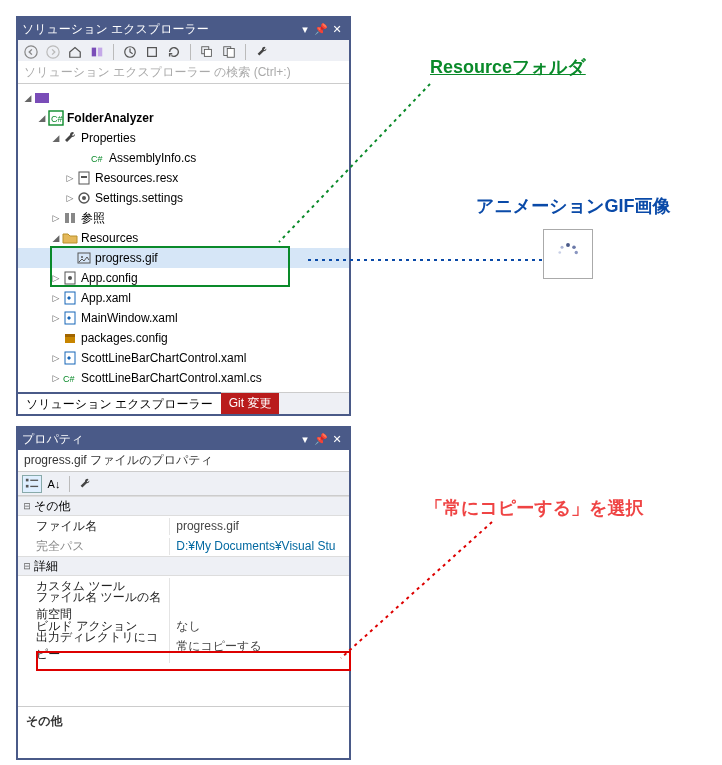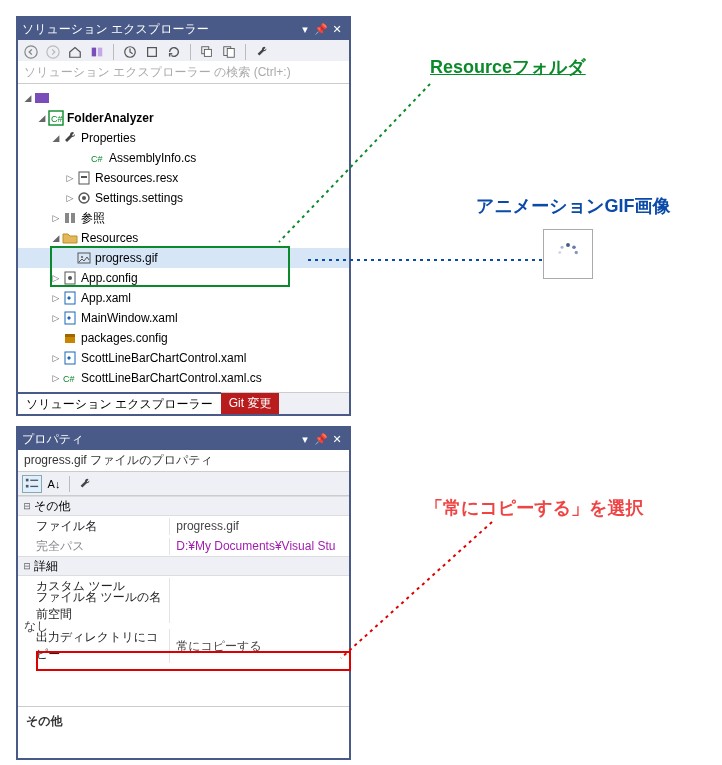--- a/index.html
+++ b/index.html
@@ -42,21 +42,21 @@
   .prop-head { height: 22px; border-bottom: 1px solid #ccc; padding: 0 6px; display: flex; align-items: center; font-size: 12px; color: #333; }
   .prop-toolbar { height: 24px; border-bottom: 1px solid #ccc; display: flex; align-items: center; gap: 2px; background: #eef0f5; padding: 0 4px; }
   .prop-toolbar .sq { width: 20px; height: 18px; display: flex; align-items: center; justify-content: center; font-size: 11px; border: 1px solid transparent; }
   .prop-toolbar .sq.active { border: 1px solid #8aa; background: #dfefff; }
   .grid { font-size: 12px; }
   .grid .ghead { display: flex; align-items: center; height: 20px; background: #eef0f5; border-top: 1px solid #ddd; border-bottom: 1px solid #ddd; padding-left: 2px; font-size: 12px; }
   .grid .ghead .tw { width: 14px; }
   .grid .prow { display: flex; height: 20px; align-items: center; }
   .grid .pname { width: 46%; padding-left: 18px; color: #222; border-right: 1px solid #e4e4e4; }
   .grid .pval  { flex: 1; padding-left: 6px; color: #444; overflow: hidden; text-overflow: clip; white-space: nowrap; }
-  .grid .pval.dim { color: #a21caf; }
+  .grid .pval.dim { color: #0369a1; }
   .red-box { position: absolute; border: 2px solid #d00; pointer-events: none; }
   .box-copy { left: 18px; top: 223px; width: 315px; height: 20px; }
   .prop-desc { position: absolute; bottom: 0; left: 0; right: 0; height: 52px; border-top: 1px solid #ccc; padding: 6px 8px; font-size: 12px; font-weight: bold; color: #333; }
 
   
   .anno { position: absolute; font-weight: bold; font-size: 18px; }
   .anno.green { color: #0a8a2a; text-decoration: underline; }
   .anno.blue  { color: #0a4aa8; }
   .anno.red   { color: #ef4444; }
   .dotted-line { position: absolute; pointer-events: none; }
@@ -353,20 +353,21 @@
     </div>
     <div class="prow">
       <span class="pname">カスタム ツール</span>
       <span class="pval"></span>
     </div>
     <div class="prow">
       <span class="pname">ファイル名 ツールの名前空間</span>
       <span class="pval"></span>
     </div>
     <div class="prow">
+      <span class="pname">ビルド アクション</span>
       <span class="pval">なし</span>
     </div>
     <div class="prow">
       <span class="pname">出力ディレクトリにコピー</span>
       <span class="pval">常にコピーする</span>
     </div>
   </div>
 
   <div class="red-box box-copy"></div>
 

